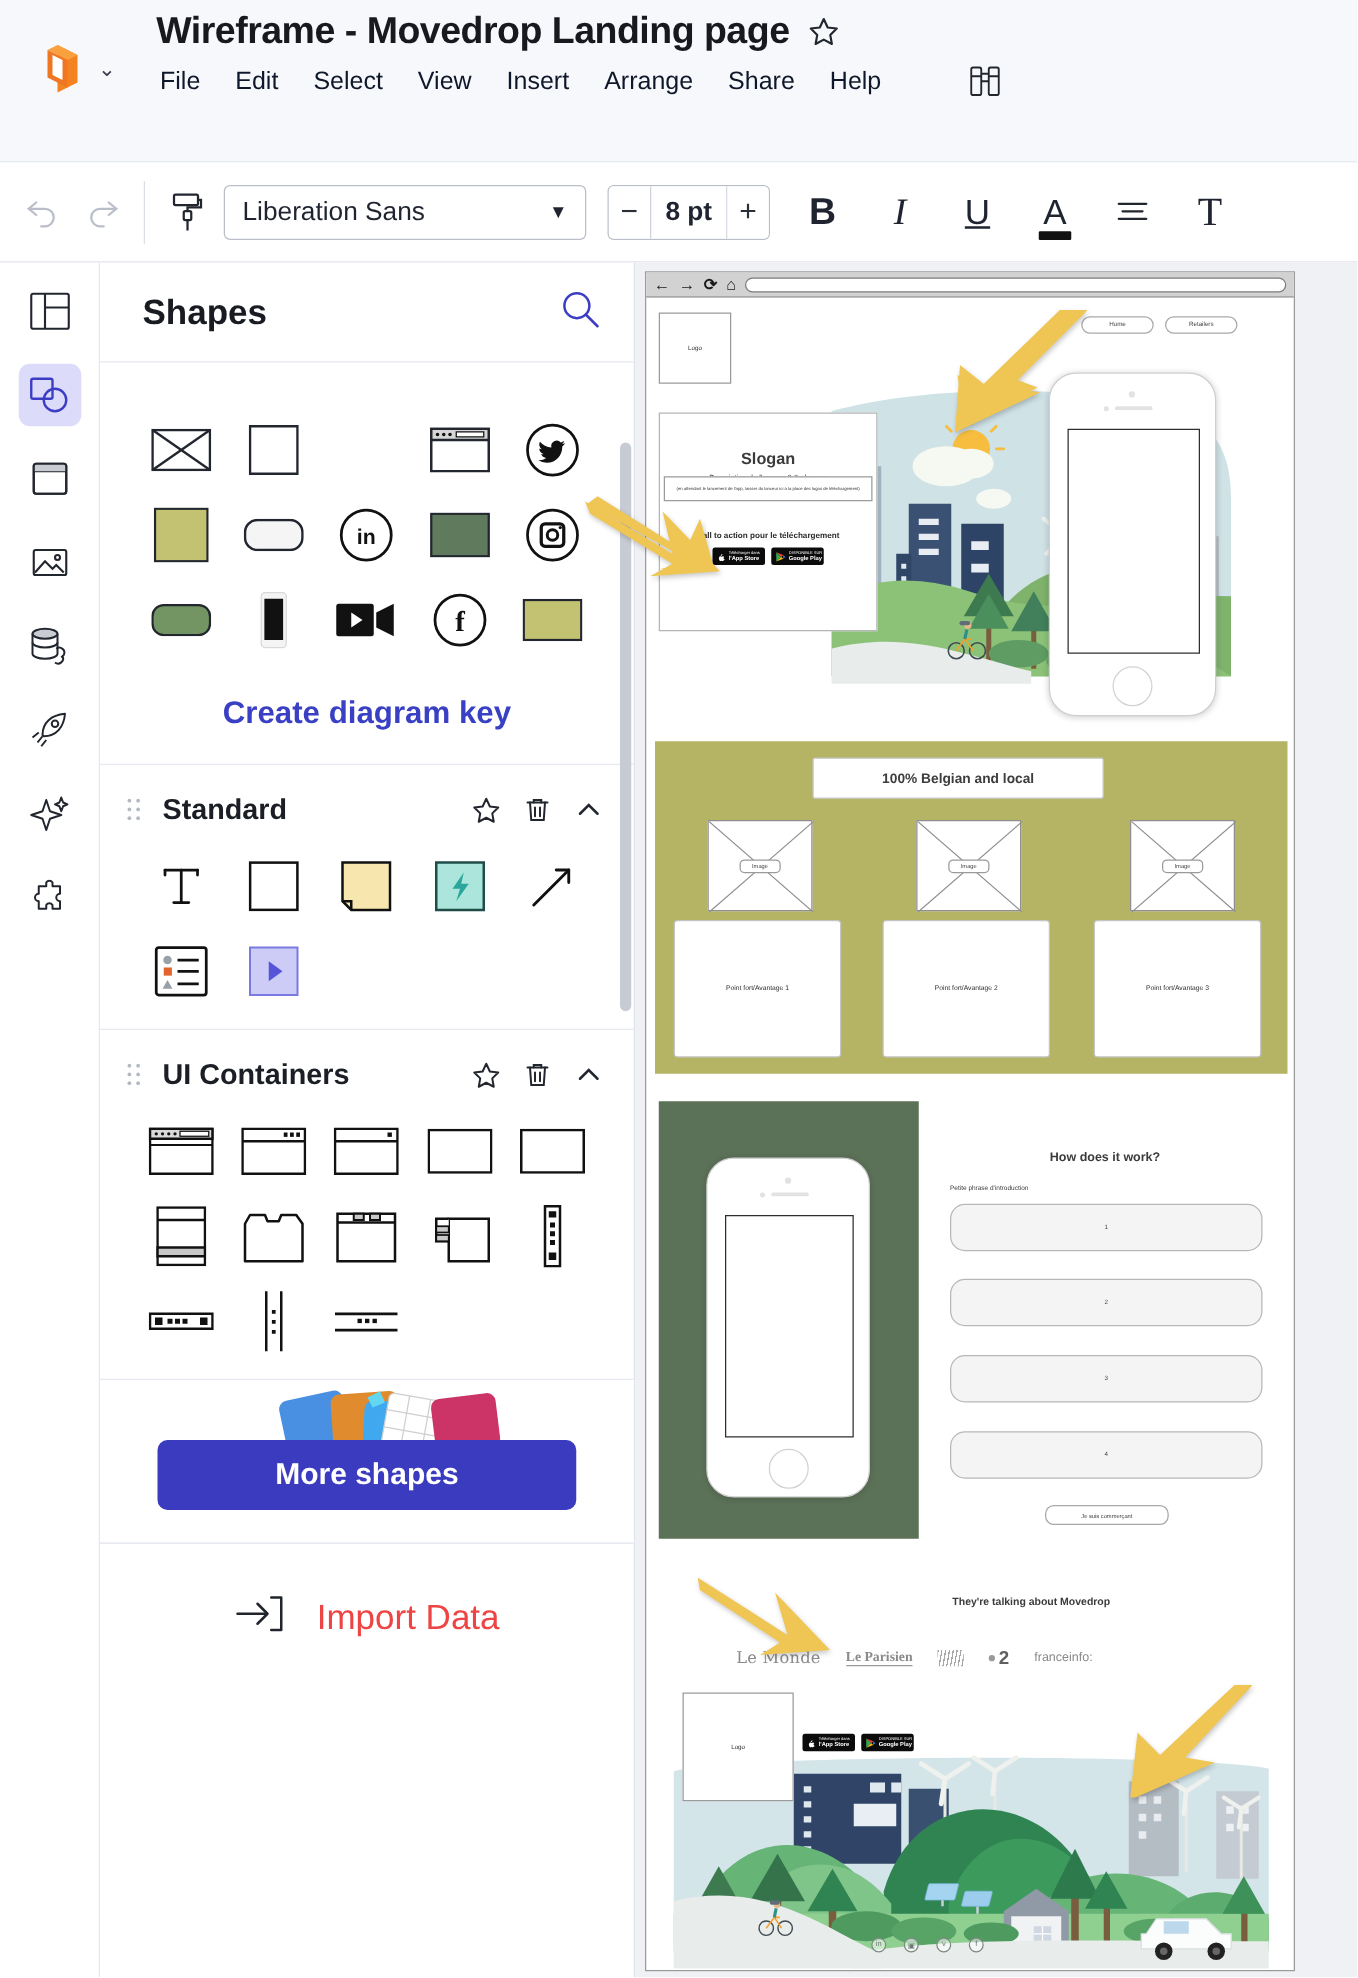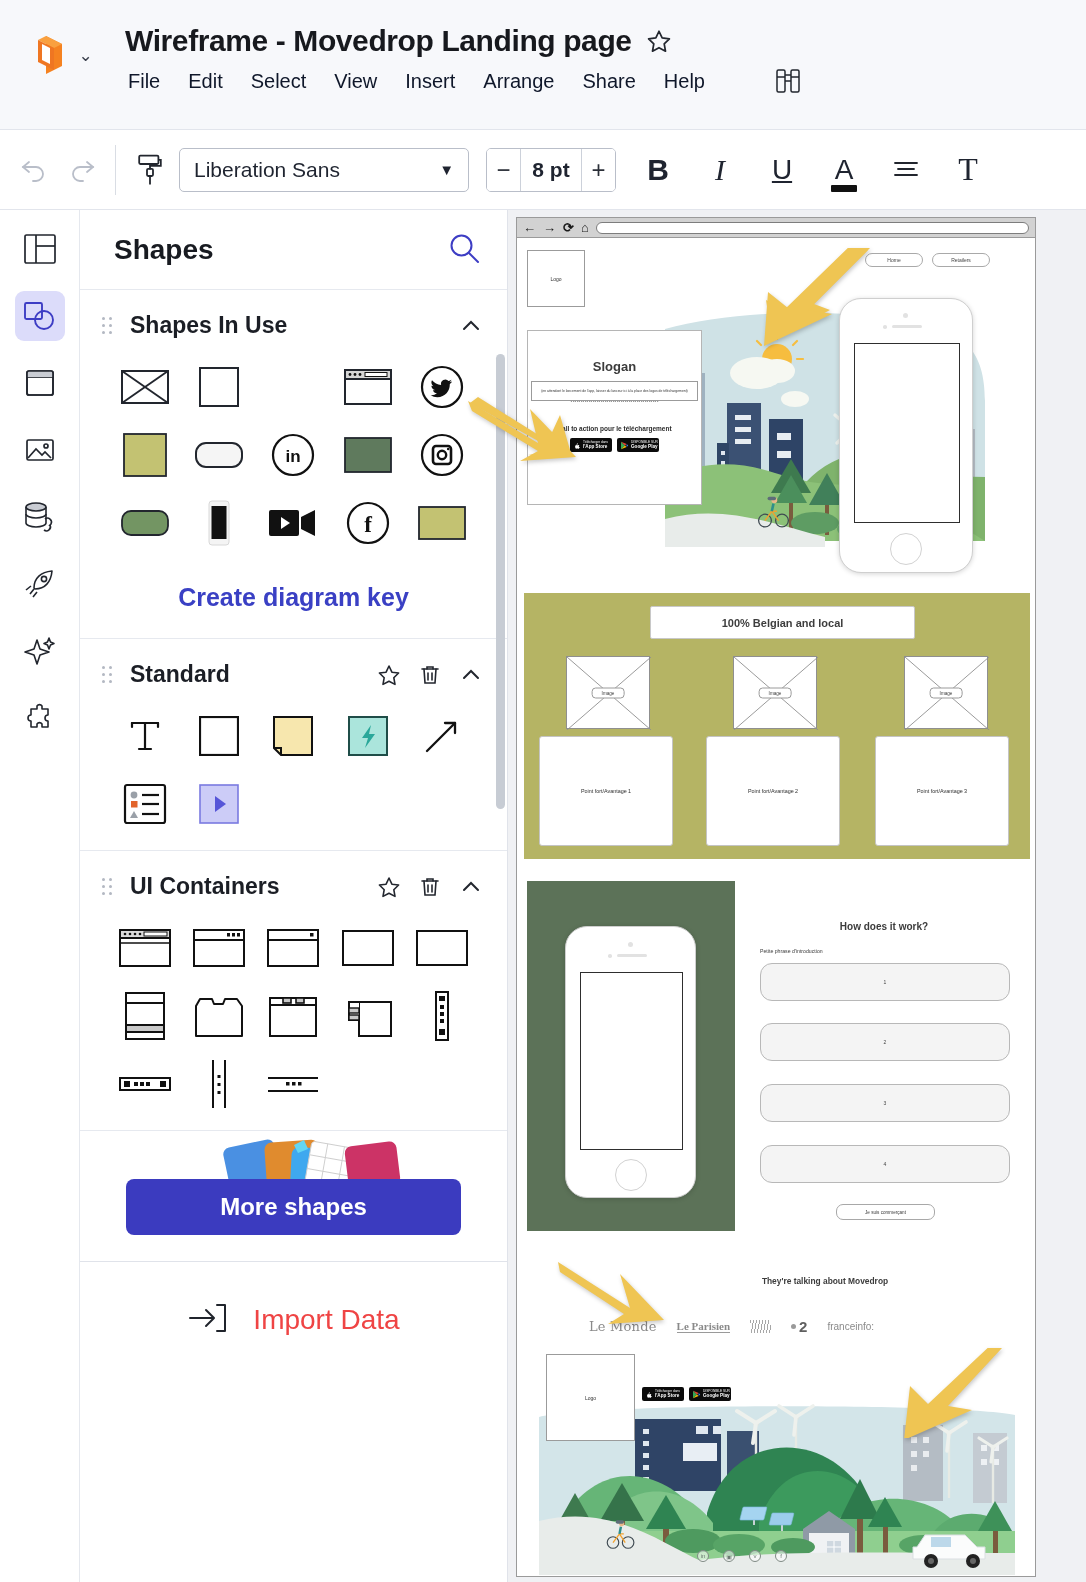--- a/index.html
+++ b/index.html
@@ -13,21 +13,21 @@
   .app { width:1086px; height:1582px; display:flex; flex-direction:column; position:relative; }
 
   
   .header {
     height:130px; background:#f7f8fb; border-bottom:1px solid #e2e5ec;
     display:flex; align-items:flex-start; position:relative; flex:0 0 130px;
   }
   .logo-wrap { width:125px; display:flex; align-items:center; justify-content:center; padding-top:32px; gap:6px;}
   .lucid-logo { width:40px; height:46px; position:relative; }
   .chev-small { font-size:17px; color:#3a3f4c; line-height:1; }
-  .title-block { padding-top:24px; }
+  .title-block { padding-top:8px; }
   .doc-title-row { display:flex; align-items:center; gap:14px; }
   .doc-title { font-size:30px; font-weight:bold; letter-spacing:-0.4px; color:#17191e; white-space:nowrap;}
   .star-ico { width:26px; height:26px; }
   .menu-row { display:flex; align-items:center; gap:28px; margin-top:9px; padding-left:3px;}
   .menu-item { font-size:20px; color:#0f172a; cursor:pointer; }
   .binocular { margin-left:40px; width:30px; height:28px;}
 
   
   .toolbar {
     height:80px; background:#ffffff; border-bottom:1px solid #e2e5ec;
@@ -325,38 +325,20 @@
             <circle cx="14.5" cy="14.5" r="10"></circle>
               <line x1="22" y1="22" x2="31" y2="31" stroke-linecap="round"></line>
           </svg>
         </span>
       </div>
 
       <div class="panel-scroll">
         <div class="scrollbar"></div>
 
         <div class="sec">
-          <div class="sec-head">
-            <span class="grip">
-                <i></i>
-                <i></i>
-                <i></i>
-                <i></i>
-                <i></i>
-                <i></i>
-              </span>
-            <span class="sec-title">Shapes In Use</span>
-            <span class="sec-actions">
-              <span class="sec-ico">
-                <svg width="24" height="24" viewBox="0 0 24 24" fill="none" stroke="#22262e" stroke-width="2" stroke-linecap="round">
-                    <polyline points="5,15 12,8 19,15"></polyline>
-                  </svg>
-              </span>
-            </span>
-          </div>
           <div class="shape-grid">
             <div class="shape-cell">
               <svg width="48" height="34" viewBox="0 0 48 34">
                   <rect x="1" y="1" width="46" height="32" fill="#fff" stroke="#22262e" stroke-width="2"></rect>
                   <line x1="1" y1="1" x2="47" y2="33" stroke="#22262e" stroke-width="2"></line>
                   <line x1="47" y1="1" x2="1" y2="33" stroke="#22262e" stroke-width="2"></line>
                 </svg>
             </div>
             <div class="shape-cell">
               <svg width="40" height="40" viewBox="0 0 40 40">
@@ -845,21 +827,21 @@
 
         <div class="phone-frame" style="left:322px;top:80px;width:134px;height:275px;">
           <div class="phone-cam" style="left:63px;top:14px;width:5px;height:5px;"></div>
           <div class="phone-speaker" style="left:52px;top:26px;width:30px;height:3px;"></div>
           <div class="phone-cam" style="left:43px;top:26px;width:3.5px;height:3.5px;"></div>
           <div class="phone-screen" style="left:14px;top:44px;width:106px;height:180px;"></div>
           <div class="phone-home" style="left:50px;top:234px;width:32px;height:32px;"></div>
         </div>
 
         <div class="band-olive" style="top:375px;height:266px;"></div>
-        <div class="bel-title" style="left:133px;top:388px;width:265px;height:33px;">100% Belgian and local</div>
+        <div class="bel-title" style="left:133px;top:388px;width:233px;height:33px;">100% Belgian and local</div>
 
         <div class="img-ph" style="left:49px;top:438px;width:84px;height:73px;">
           <svg width="84" height="73" viewBox="0 0 84 73">
               <line x1="0" y1="0" x2="84" y2="73" stroke="#8f8f8f" stroke-width=".9"></line>
               <line x1="84" y1="0" x2="0" y2="73" stroke="#8f8f8f" stroke-width=".9"></line>
             </svg>
           <span class="img-lbl">Image</span>
         </div>
         <div class="img-ph" style="left:216px;top:438px;width:84px;height:73px;">
           <svg width="84" height="73" viewBox="0 0 84 73">

